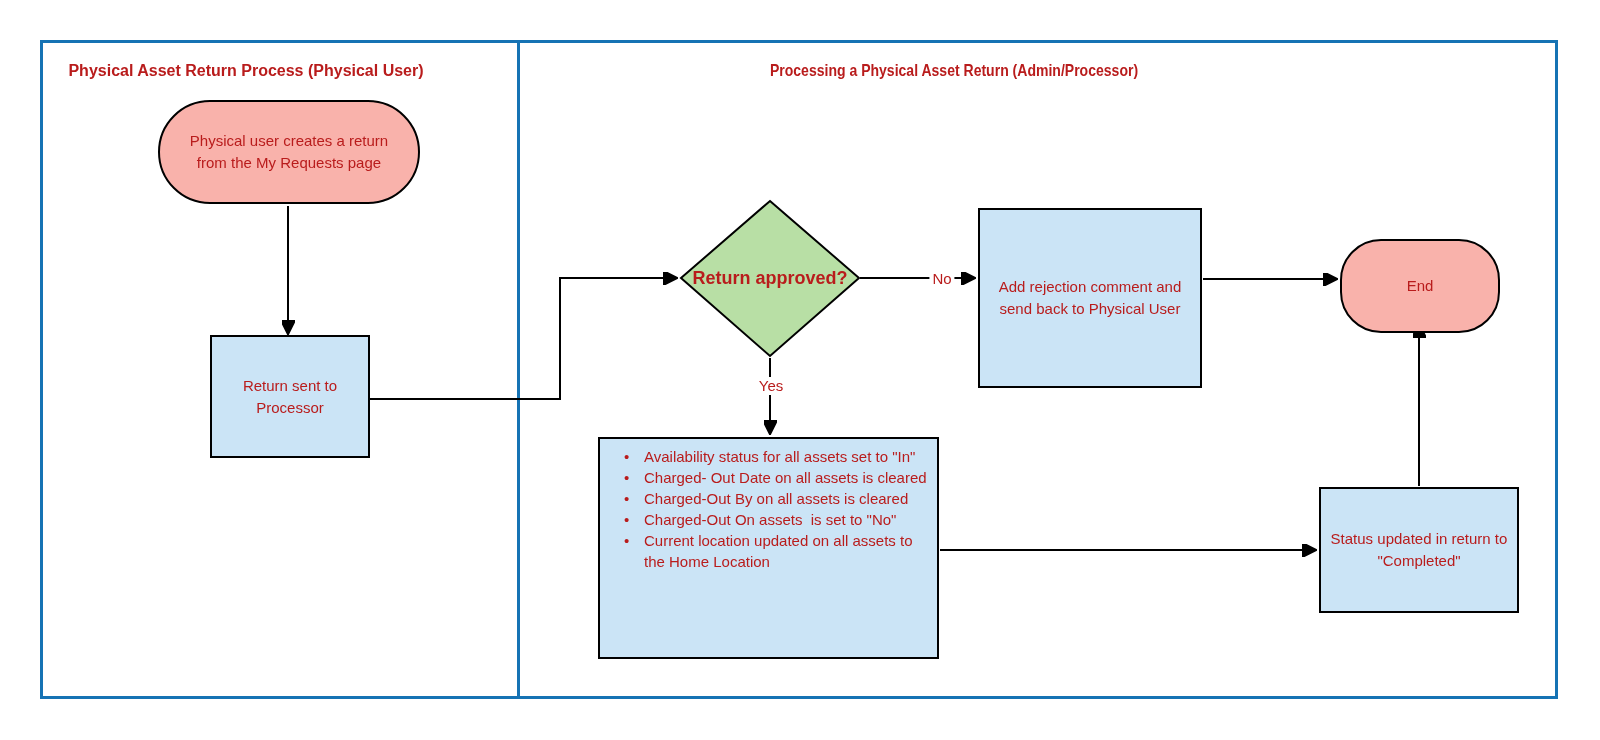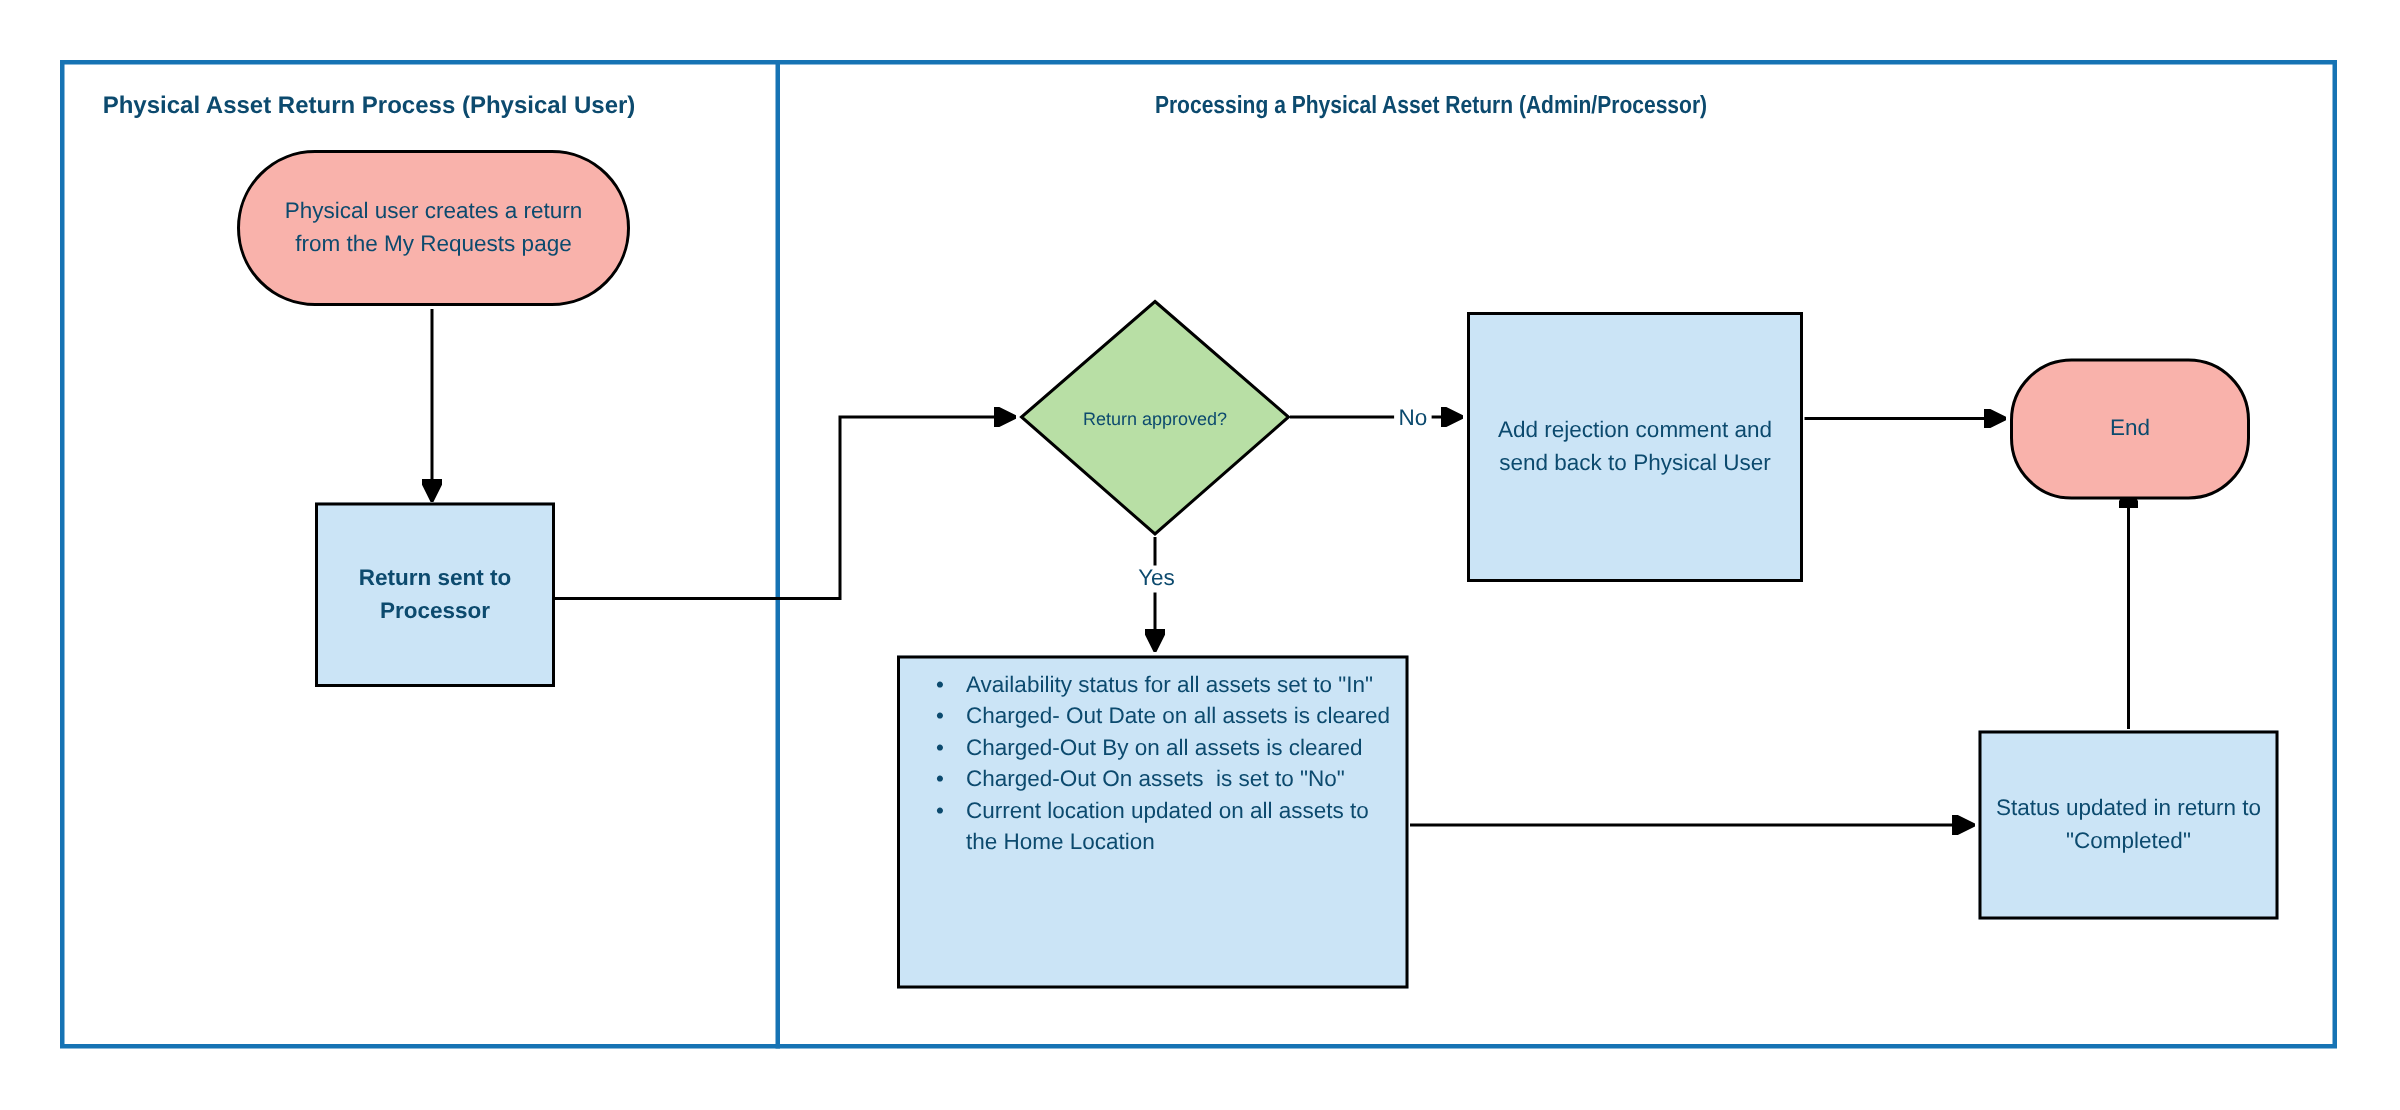--- a/index.html
+++ b/index.html
@@ -11,21 +11,21 @@
     --edge-stroke: #000000;
   }
   * { margin: 0; padding: 0; box-sizing: border-box; }
   html, body { background: #ffffff; }
   #canvas {
     position: relative;
     width: 1600px;
     height: 740px;
     background: #ffffff;
     font-family: "Liberation Sans", sans-serif;
-    color: #0c4a6e;
+    color: #b91c1c;
     overflow: hidden;
   }
   .frame {
     position: absolute; left: 40px; top: 40px;
     width: 1518px; height: 659px;
     border: 3px solid var(--lane-border);
     background: transparent;
   }
   .divider {
     position: absolute; left: 517px; top: 40px;
@@ -50,32 +50,33 @@
     position: absolute;
     display: flex; align-items: center; justify-content: center;
     text-align: center;
     font-size: 15px; line-height: 22px;
     border: 2px solid var(--shape-stroke);
   }
   .terminator { background: var(--terminator-fill); }
   .process { background: var(--process-fill); }
 
   #node-start   { left: 158px; top: 100px; width: 262px; height: 104px; border-radius: 53px; padding: 0 14px; }
-  #node-return  { left: 210px; top: 335px; width: 160px; height: 123px; padding: 0 10px; font-weight: bold; }
+  #node-return  { left: 210px; top: 335px; width: 160px; height: 123px; padding: 0 10px; }
   #node-reject  { left: 978px; top: 208px; width: 224px; height: 180px; padding: 0 12px; }
   #node-end     { left: 1340px; top: 239px; width: 160px; height: 94px; border-radius: 41px; }
   #node-status  { left: 1319px; top: 487px; width: 200px; height: 126px; padding: 12px 8px; }
 
   #node-decision { position: absolute; left: 680px; top: 200px; width: 180px; height: 157px; }
   #node-decision svg { position: absolute; left: 0; top: 0; overflow: visible; }
   #node-decision polygon { fill: var(--decision-fill); stroke: var(--shape-stroke); stroke-width: 2; }
   #node-decision .decision-label {
     position: absolute; left: 0; top: 0; width: 100%; height: 100%;
     display: flex; align-items: center; justify-content: center;
-    font-size: 12px;
+    font-size: 18px;
+    font-weight: bold;
   }
 
   #node-actions {
     position: absolute; left: 598px; top: 437px; width: 341px; height: 222px;
     background: var(--process-fill);
     border: 2px solid var(--shape-stroke);
     padding: 7px 8px 6px 20px;
     font-size: 15px; line-height: 21px;
   }
   #node-actions ul { list-style: none; }

